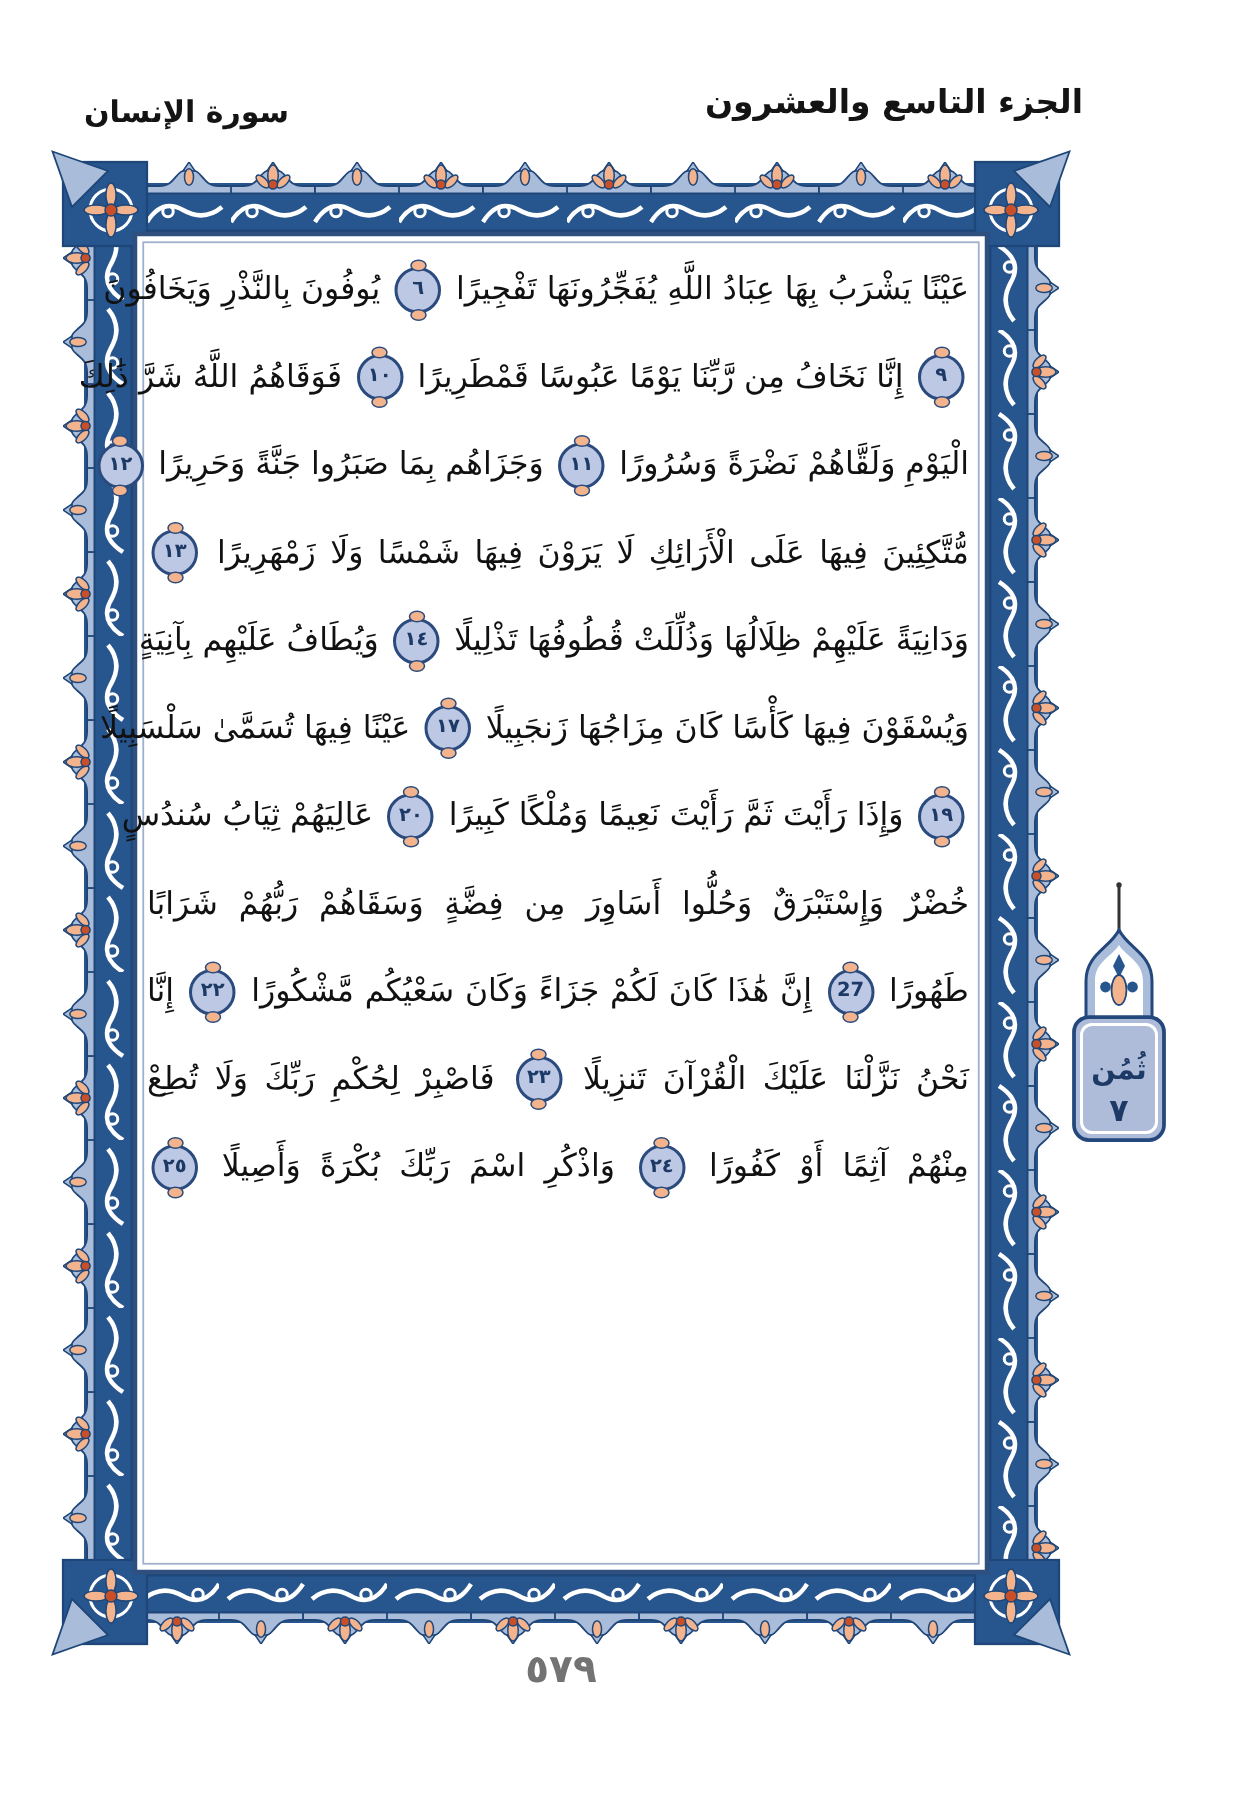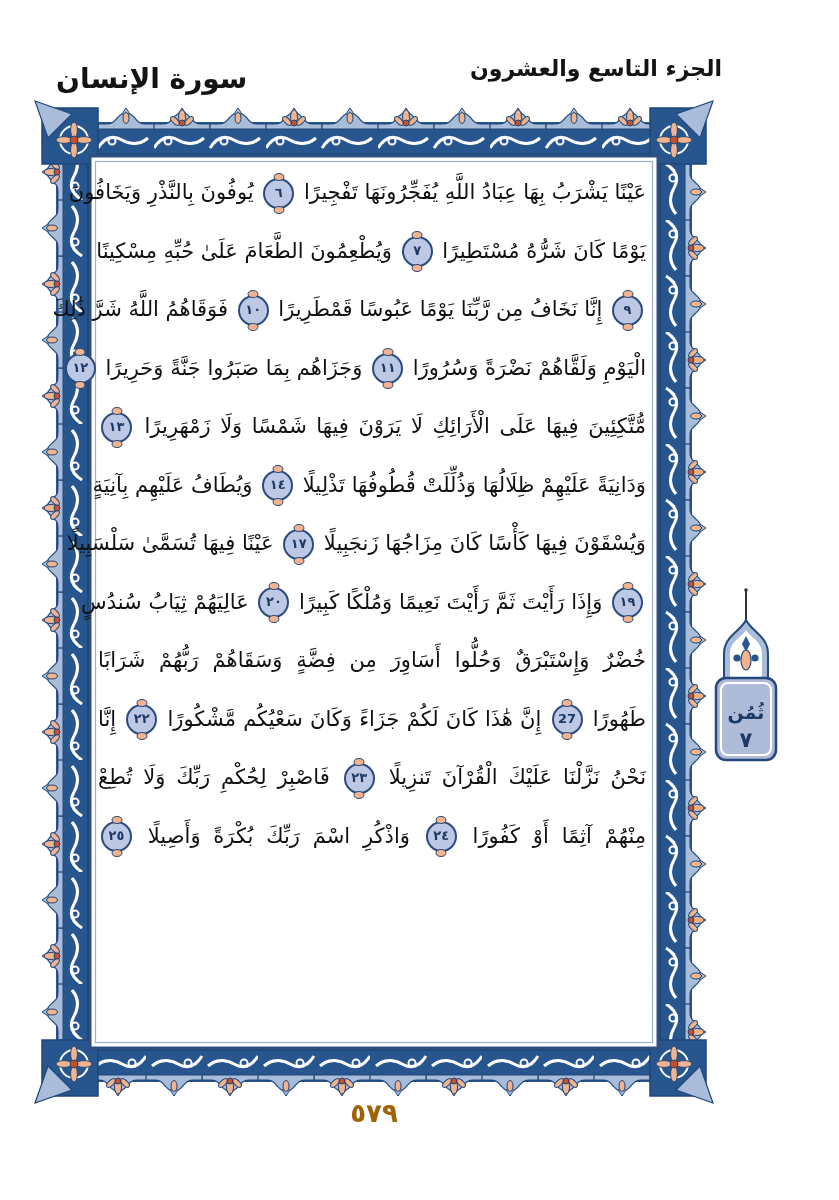--- a/index.html
+++ b/index.html
@@ -5,21 +5,21 @@
   html,body{margin:0;padding:0;background:#ffffff;}
   .page{
     position:relative;width:839px;height:1200px;background:#ffffff;
     font-family:"DejaVu Sans",sans-serif;color:#141414;overflow:hidden;direction:rtl;
   }
   .header-juz{
     position:absolute;top:56px;right:117px;font-size:22px;font-weight:bold;
     color:#141414;white-space:nowrap;
   }
   .header-surah{
-    position:absolute;top:62px;left:56px;font-size:28px;font-weight:bold;
+    position:absolute;top:62px;left:56px;font-size:20px;font-weight:bold;
     color:#141414;white-space:nowrap;
   }
   .frame-svg{position:absolute;left:34px;top:100px;}
   .badge-svg{position:absolute;left:700px;top:586px;}
   .text-area{
     position:absolute;left:98px;top:163px;width:548px;height:810px;
     direction:rtl;
   }
   .quran-line{
     height:58.5px;line-height:58.5px;font-size:21px;color:#111;
@@ -34,21 +34,21 @@
     text-align-last:center;white-space:nowrap;
   }
   .verse-badge::before,.verse-badge::after{
     content:"";position:absolute;left:50%;transform:translateX(-50%);
     width:9px;height:6px;background:#f3b48d;border:1px solid #2b4a7d;border-radius:50%;
   }
   .verse-badge::before{top:-7px;}
   .verse-badge::after{bottom:-7px;}
   .page-number{
     position:absolute;left:34px;top:1098px;width:680px;text-align:center;
-    font-size:26px;font-weight:bold;color:#a16207;
+    font-size:26px;font-weight:bold;color:#737373;
   }
 </style>
 </head>
 <body>
 
 <div class="page">
 
   <div class="header-juz">الجزء التاسع والعشرون</div>
   <div class="header-surah">سورة الإنسان</div>
 
@@ -102,21 +102,20 @@
     <use href="#cornerM" transform="translate(672,8) rotate(90)"></use>
     <use href="#cornerM" transform="translate(672,996) rotate(180)"></use>
     <use href="#cornerM" transform="translate(8,996) rotate(270)"></use>
 
     <rect x="56" y="56" width="568" height="892" fill="#ffffff" stroke="#2f4f7f" stroke-width="3"></rect>
     <rect x="61.5" y="61.5" width="557" height="881" fill="none" stroke="#9fb0cc" stroke-width="1.2"></rect>
   </svg>
 
   <div class="text-area" id="quran-lines">
       <div class="quran-line"><span class="ayah-text">عَيْنًا يَشْرَبُ بِهَا عِبَادُ اللَّهِ يُفَجِّرُونَهَا تَفْجِيرًا</span> <span class="verse-badge">٦</span> <span class="ayah-text">يُوفُونَ بِالنَّذْرِ وَيَخَافُونَ</span> </div>
-      <div class="quran-line"><span class="ayah-text">يَوْمًا كَانَ شَرُّهُ مُسْتَطِيرًا</span> <span class="verse-badge">٧</span> <span class="ayah-text">وَيُطْعِمُونَ الطَّعَامَ عَلَىٰ حُبِّهِ مِسْكِينًا</span> </div>
       <div class="quran-line"><span class="verse-badge">٩</span> <span class="ayah-text">إِنَّا نَخَافُ مِن رَّبِّنَا يَوْمًا عَبُوسًا قَمْطَرِيرًا</span> <span class="verse-badge">١٠</span> <span class="ayah-text">فَوَقَاهُمُ اللَّهُ شَرَّ ذَٰلِكَ</span> </div>
       <div class="quran-line"><span class="ayah-text">الْيَوْمِ وَلَقَّاهُمْ نَضْرَةً وَسُرُورًا</span> <span class="verse-badge">١١</span> <span class="ayah-text">وَجَزَاهُم بِمَا صَبَرُوا جَنَّةً وَحَرِيرًا</span> <span class="verse-badge">١٢</span> </div>
       <div class="quran-line"><span class="ayah-text">مُّتَّكِئِينَ فِيهَا عَلَى الْأَرَائِكِ لَا يَرَوْنَ فِيهَا شَمْسًا وَلَا زَمْهَرِيرًا</span> <span class="verse-badge">١٣</span> </div>
       <div class="quran-line"><span class="ayah-text">وَدَانِيَةً عَلَيْهِمْ ظِلَالُهَا وَذُلِّلَتْ قُطُوفُهَا تَذْلِيلًا</span> <span class="verse-badge">١٤</span> <span class="ayah-text">وَيُطَافُ عَلَيْهِم بِآنِيَةٍ</span> </div>
       <div class="quran-line"><span class="ayah-text">وَيُسْقَوْنَ فِيهَا كَأْسًا كَانَ مِزَاجُهَا زَنجَبِيلًا</span> <span class="verse-badge">١٧</span> <span class="ayah-text">عَيْنًا فِيهَا تُسَمَّىٰ سَلْسَبِيلًا</span> </div>
       <div class="quran-line"><span class="verse-badge">١٩</span> <span class="ayah-text">وَإِذَا رَأَيْتَ ثَمَّ رَأَيْتَ نَعِيمًا وَمُلْكًا كَبِيرًا</span> <span class="verse-badge">٢٠</span> <span class="ayah-text">عَالِيَهُمْ ثِيَابُ سُندُسٍ</span> </div>
       <div class="quran-line"><span class="ayah-text">خُضْرٌ وَإِسْتَبْرَقٌ وَحُلُّوا أَسَاوِرَ مِن فِضَّةٍ وَسَقَاهُمْ رَبُّهُمْ شَرَابًا</span> </div>
       <div class="quran-line"><span class="ayah-text">طَهُورًا</span> <span class="verse-badge">27</span> <span class="ayah-text">إِنَّ هَٰذَا كَانَ لَكُمْ جَزَاءً وَكَانَ سَعْيُكُم مَّشْكُورًا</span> <span class="verse-badge">٢٢</span> <span class="ayah-text">إِنَّا</span> </div>
       <div class="quran-line"><span class="ayah-text">نَحْنُ نَزَّلْنَا عَلَيْكَ الْقُرْآنَ تَنزِيلًا</span> <span class="verse-badge">٢٣</span> <span class="ayah-text">فَاصْبِرْ لِحُكْمِ رَبِّكَ وَلَا تُطِعْ</span> </div>
       <div class="quran-line"><span class="ayah-text">مِنْهُمْ آثِمًا أَوْ كَفُورًا</span> <span class="verse-badge">٢٤</span> <span class="ayah-text">وَاذْكُرِ اسْمَ رَبِّكَ بُكْرَةً وَأَصِيلًا</span> <span class="verse-badge">٢٥</span> </div>

